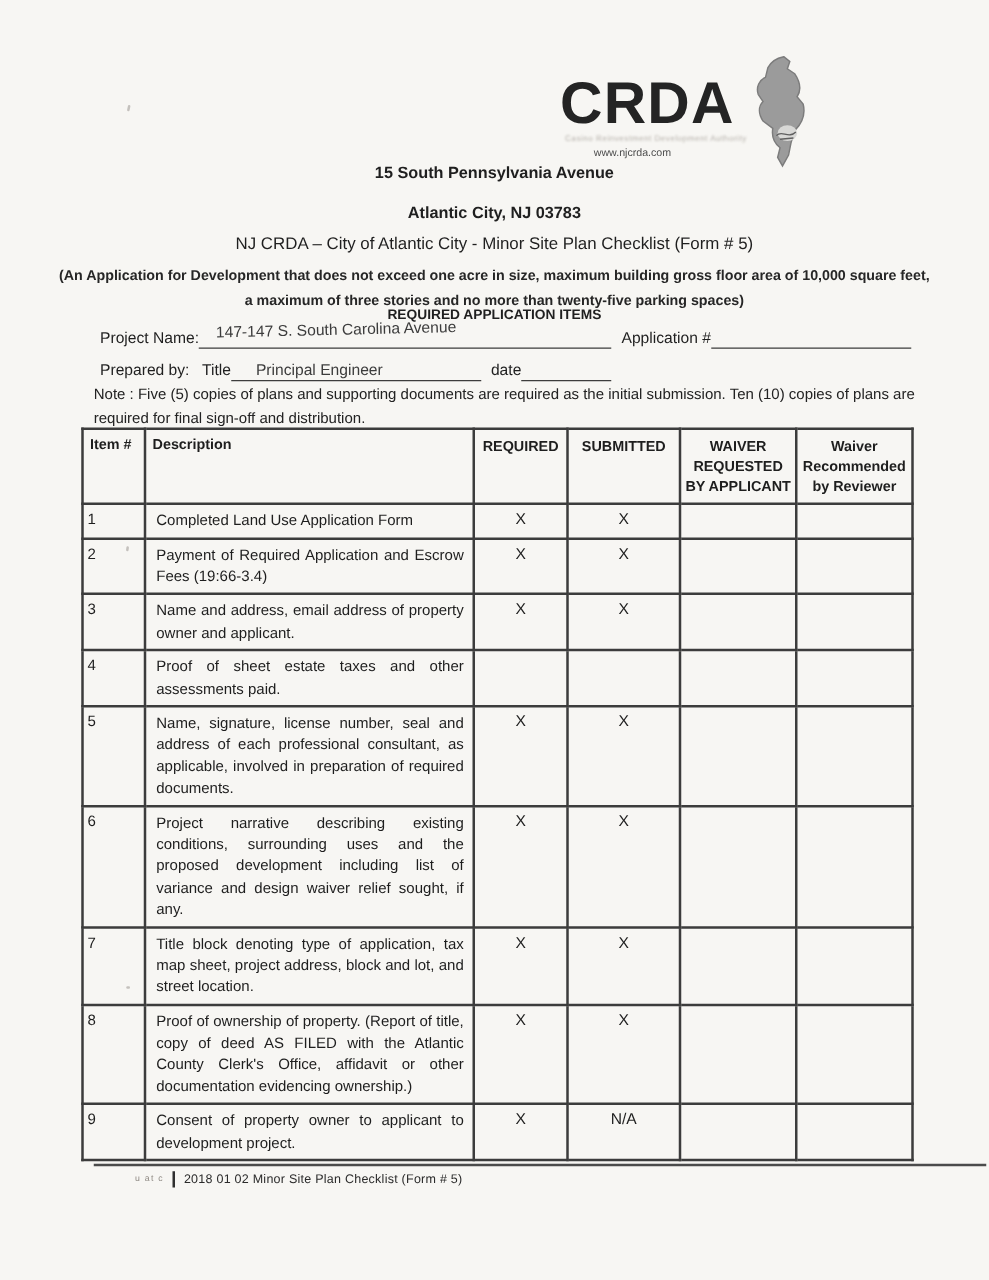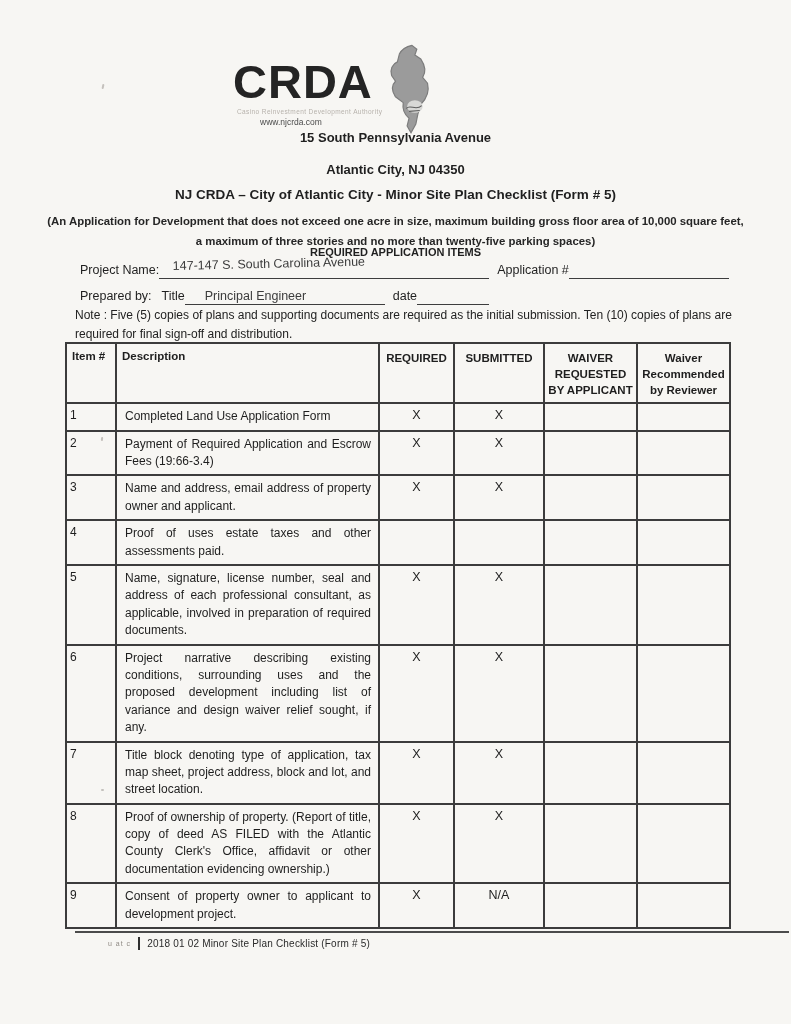--- a/index.html
+++ b/index.html
@@ -4,42 +4,42 @@
 <style>
   html,body{margin:0;padding:0;}
   body{
     width:791px;height:1024px;position:relative;overflow:hidden;
     background:#f7f6f3;
     font-family:"Liberation Sans", sans-serif;
     color:#1f1f1f;
   }
   .abs{position:absolute;}
   
-  .logo-wrap{top:50px;left:0;width:660px;display:flex;justify-content:center;}
+  .logo-wrap{top:50px;left:0;width:660px;display:flex;justify-content:flex-end;}
   .logo-inner{position:relative;width:230px;height:90px;}
   .crda-text{
     position:absolute;top:8px;left:18px;
     font-size:47px;font-weight:bold;letter-spacing:1px;color:#242424;
     filter:blur(0.3px);line-height:1;
   }
   .crda-tagline{
     position:absolute;top:58px;left:22px;width:150px;
     font-size:6.5px;color:#b7b2ac;letter-spacing:.4px;white-space:nowrap;
     filter:blur(0.7px);
   }
   .crda-site{
     position:absolute;top:67px;left:45px;
     font-size:8.5px;color:#4c4c4c;filter:blur(0.4px);
   }
   .nj-shape{position:absolute;top:-8px;left:162px;width:68px;height:98px;}
   
   .centered{left:0;width:791px;text-align:center;}
   .addr1{top:130px;font-size:13px;font-weight:bold;}
   .addr2{top:162px;font-size:13px;font-weight:bold;}
-  .doc-title{top:187px;font-size:13.5px;font-weight:bold;}
+  .doc-title{top:187px;font-size:13.5px;font-weight:normal;}
   .doc-subtitle{
     top:211px;left:43px;width:705px;text-align:center;
     font-size:11.4px;font-weight:bold;line-height:20px;color:#262626;
   }
   .section-heading{top:246px;font-size:11px;font-weight:bold;}
   
   .form-line{left:80px;display:flex;align-items:flex-end;font-size:12.5px;}
   .fl1{top:258px;justify-content:flex-end;}
   .fl2{top:284px;}
   .ulabel{white-space:nowrap;padding-bottom:2px;}
@@ -101,21 +101,21 @@
     <div class="crda-site">www.njcrda.com</div>
     <svg class="nj-shape" viewBox="0 0 70 100">
       <path d="M36,3 L41,7 L39,13 L45,17 C49,23 51,30 47,36 L52,42 C54,50 51,58 45,64 L42,74 L40,84 L35,93 L31,86 L33,78 C28,74 26,68 27,62 L19,56 C15,50 15,44 19,40 L15,34 C13,28 16,22 21,20 L23,12 C26,6 31,4 36,3 Z" fill="#9b9b9b" stroke="#7c7c7c" stroke-width="1.2"></path>
       <ellipse cx="39" cy="66" rx="8" ry="6.5" fill="#d8d8d6"></ellipse>
       <path d="M30,68 C34,63 40,71 46,65 M33,71 L44,70" fill="none" stroke="#5f5f5f" stroke-width="1.1"></path>
     </svg>
   </div>
 </div>
 
 <div class="abs centered addr1">15 South Pennsylvania Avenue</div>
-<div class="abs centered addr2">Atlantic City, NJ 04350</div>
+<div class="abs centered addr2">Atlantic City, NJ 03783</div>
 <div class="abs centered doc-title">NJ CRDA – City of Atlantic City - Minor Site Plan Checklist (Form # 5)</div>
 <div class="abs doc-subtitle">(An Application for Development that does not exceed one acre in size, maximum building gross floor area of 10,000 square feet, a maximum of three stories and no more than twenty-five parking spaces)</div>
 <div class="abs centered section-heading">REQUIRED APPLICATION ITEMS</div>
 
 <div class="abs form-line fl1">
   <span class="ulabel">Project Name:</span>
   <span class="ufield" style="width:330px;">
     <span class="uvalue tilt">147-147 S. South Carolina Avenue</span>
   </span>
   <span class="gap8"></span>
@@ -180,21 +180,21 @@
     <tr class="r3">
       <td class="item-col">3</td>
       <td class="desc-col">Name and address, email address of property owner and applicant.</td>
       <td class="mark-col">X</td>
       <td class="mark-col">X</td>
       <td class="mark-col"></td>
       <td class="mark-col"></td>
     </tr>
     <tr class="r4">
       <td class="item-col">4</td>
-      <td class="desc-col">Proof of uses estate taxes and other assessments paid.</td>
+      <td class="desc-col">Proof of sheet estate taxes and other assessments paid.</td>
       <td class="mark-col"></td>
       <td class="mark-col"></td>
       <td class="mark-col"></td>
       <td class="mark-col"></td>
     </tr>
     <tr class="r5">
       <td class="item-col">5</td>
       <td class="desc-col">Name, signature, license number, seal and address of each professional consultant, as applicable, involved in preparation of required documents.</td>
       <td class="mark-col">X</td>
       <td class="mark-col">X</td>

